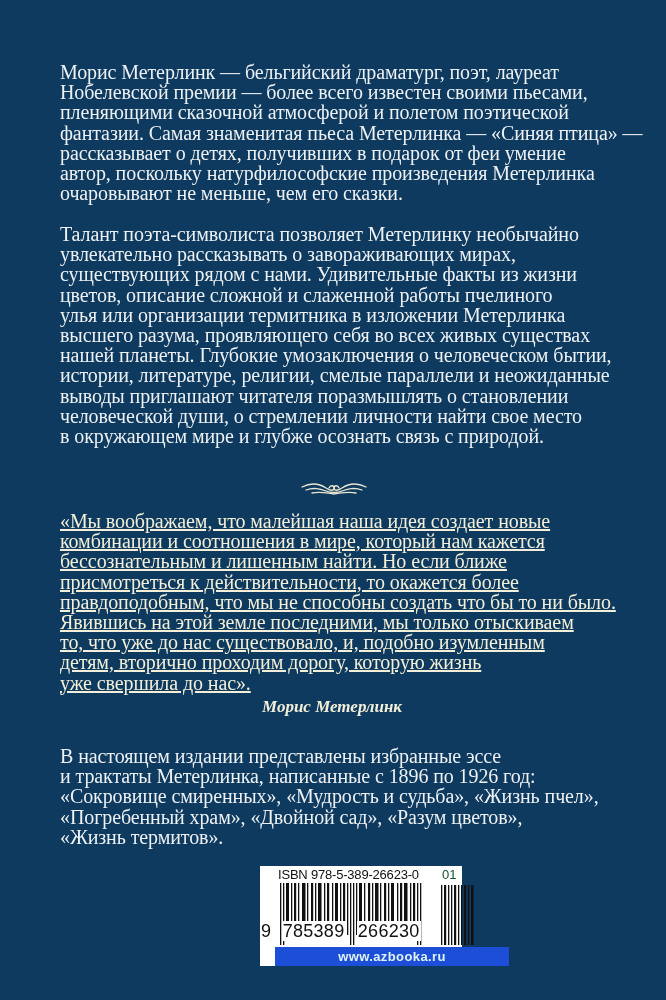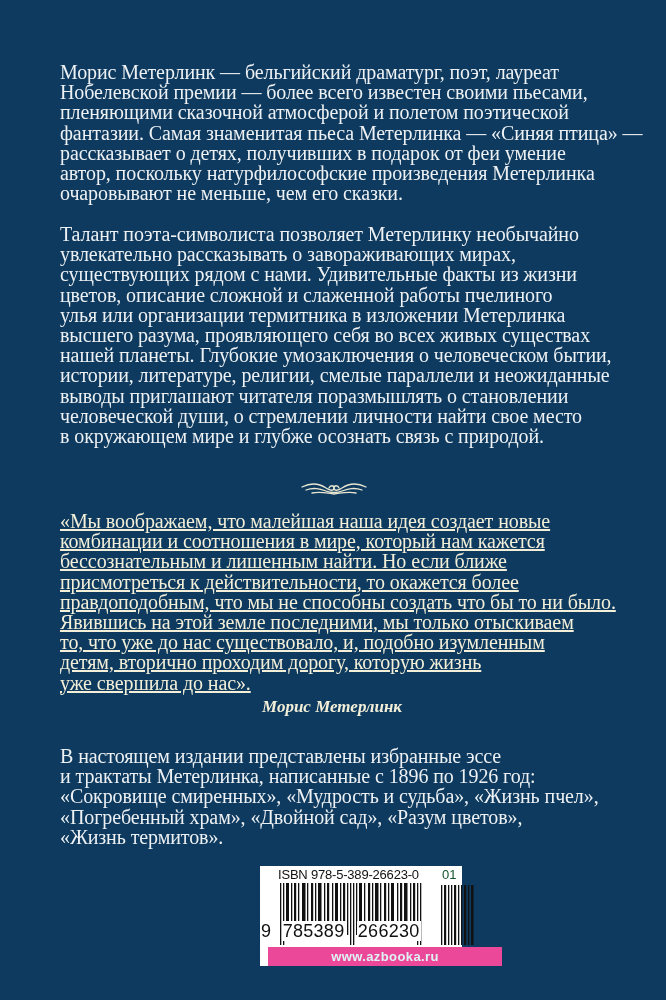--- a/index.html
+++ b/index.html
@@ -46,22 +46,22 @@
   }
   .bars { position: absolute; left: 20px; top: 17px; }
   .ean-digits {
     position: absolute; left: 0px; top: 55px;
     font-family: "Liberation Sans", "DejaVu Sans", sans-serif;
     font-size: 18px; color: #111; letter-spacing: 0.3px;
     background: transparent;
   }
   .ean-digits span { background: #fff; padding: 0 1px; }
   .url-band {
-    position: absolute; left: 8px; bottom: 0; width: 234px; height: 19px;
-    background: #ec4899;
+    position: absolute; left: 15px; bottom: 0; width: 234px; height: 19px;
+    background: #1d4ed8;
     font-family: "Liberation Sans", "DejaVu Sans", sans-serif;
     font-weight: bold; font-size: 13px; color: #dff3f5;
     text-align: center; line-height: 19px; letter-spacing: 0.4px;
   }
 </style>
 </head>
 <body>
 
 <div id="p1" class="para">
   <span class="ln">Морис Метерлинк — бельгийский драматург, поэт, лауреат</span>

